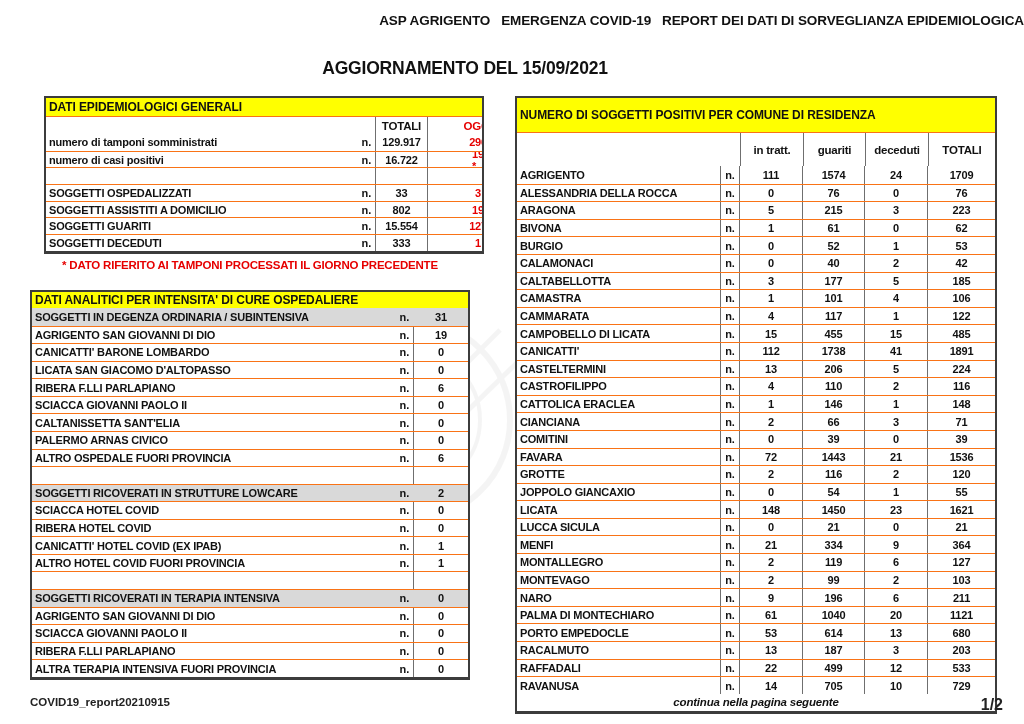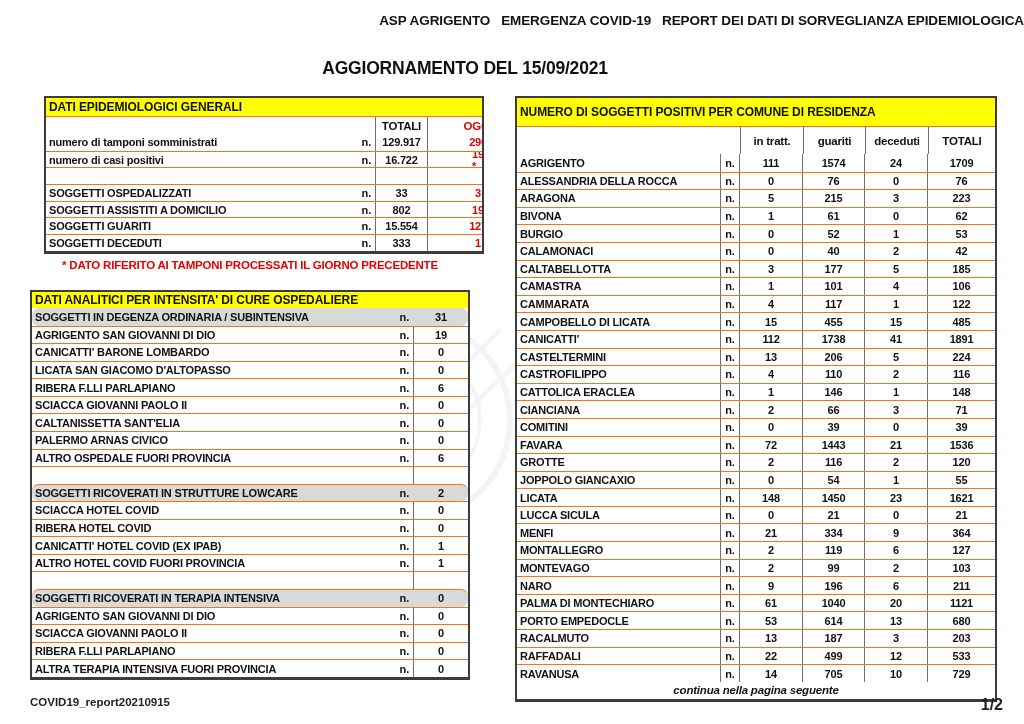--- a/index.html
+++ b/index.html
@@ -16,33 +16,33 @@
   
   .tbl { position:absolute; box-sizing:border-box; background:#fff;
     border:2px solid #3c3c3c; border-bottom-width:3px; }
   #t1 { left:44px; top:96px; width:440px; }
   #t2 { left:30px; top:290px; width:440px; }
   #t3 { left:515px; top:96px; width:482px; }
   .trow { display:flex; align-items:stretch; box-sizing:border-box; }
   .trow + .trow { border-top:1px solid #f97316; }
   .t1r { height:16.7px; } #t1 .title-row, #t1 .head-row { height:18px; }
   .t2r { height:17.57px; } #t2 .title-row { height:16px;justify-content:center; }
-  .t3r { height:17.6px; } #t3 .title-row, #t3 .head-row { height:28px; }
+  .t3r { height:17.6px; } #t3 .title-row, #t3 .head-row { height:34px; }
   #t3 .continua-row { height:17px; }
   .cell { display:flex; align-items:center; box-sizing:border-box; overflow:hidden;
     font-size:11px; letter-spacing:-0.2px; }
   .bl { border-left:1px solid #6f6f6f; }
   .lbl { flex:1; justify-content:space-between; padding:0 4px 0 3px; }
   .num { justify-content:center; }
   .unit { margin-left:4px; }
   .title-row { background:#ffff00; }
   .title-row .cell { flex:1; padding-left:3px; font-size:12px; letter-spacing:-0.1px; }
   .head-row .cell { font-size:11.5px; }
   .red { color:#e60000; }
-  .sec { background:#d9d9d9;border-radius:7px; }
+  .sec { background:#d9d9d9; }
   .sec .bl { border-left-color:transparent; }
   
   #t1 .tot { width:52px; } #t1 .oggi { width:55px;padding-left:46px; }
   #t1 .lead { flex:1; }
   
   #t2 .val { width:55px; }
   
   #t3 .name { width:203px; flex:none; justify-content:flex-start; padding-left:3px; }
   #t3 .un  { width:19px; justify-content:center; }
   #t3 .c1 { width:63px; } #t3 .c2 { width:62px; } #t3 .c3 { width:63px; }

